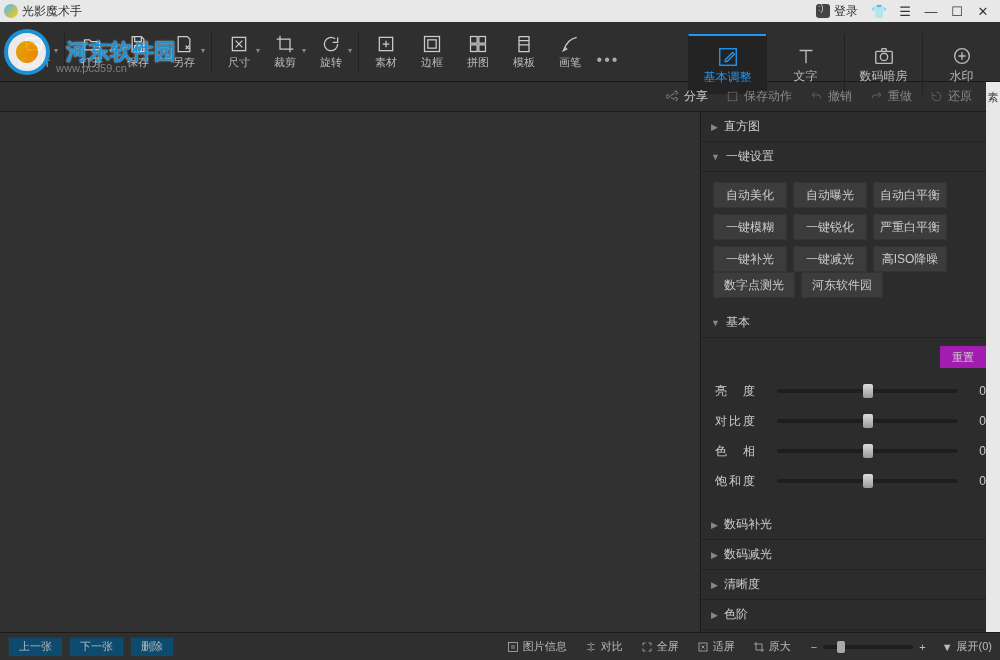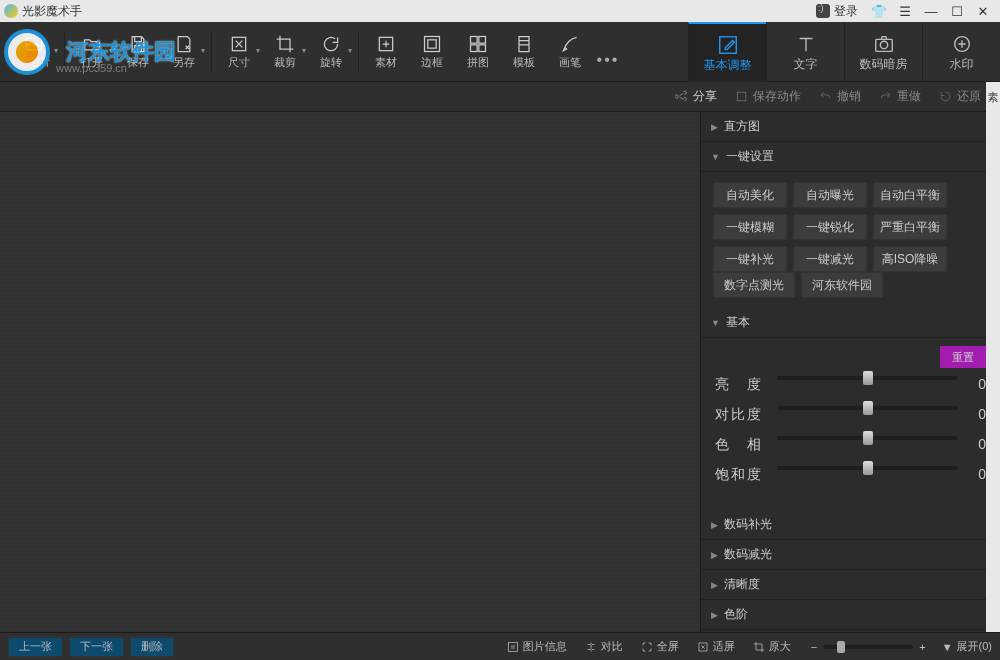--- a/index.html
+++ b/index.html
@@ -20,28 +20,28 @@
 .toolbar { height: 60px; background: #2f2f2f; display: flex; border-bottom: 1px solid #1a1a1a; }
 .tool-left { display: flex; align-items: center; padding-left: 8px; }
 .tool-item { display: flex; flex-direction: column; align-items: center; justify-content: center; width: 46px; height: 60px; font-size: 11px; color: #bbb; cursor: pointer; position: relative; }
 .tool-item.wider { width: 52px; }
 .tool-item .ico { width: 22px; height: 22px; display: flex; align-items: center; justify-content: center; color: #ddd; }
 .tool-item .ico svg { width: 20px; height: 20px; fill: none; stroke: #ccc; stroke-width: 1.5; }
 .tool-item .chev { position: absolute; right: 2px; top: 24px; font-size: 8px; color: #888; }
 .tool-sep { width: 1px; height: 40px; background: #222; margin: 10px 4px; }
 .tool-more { width: 30px; display:flex; align-items:flex-start; justify-content:center; padding-top:16px; color:#aaa; font-size:16px; letter-spacing:2px; }
 
-.tool-right { margin-left: auto; display: flex; }
+.tool-right { margin-left: auto; display: flex; margin-top: 12px; }
 .tab { width: 78px; height: 60px; display: flex; flex-direction: column; align-items: center; justify-content: center; font-size: 12px; color: #bbb; border-left: 1px solid #222; cursor: pointer; }
 .tab.active { background: #232323; color: #2196f3; border-top: 2px solid #2196f3; }
 .tab .ico { width: 24px; height: 24px; display:flex; align-items:center; justify-content:center; }
 .tab .ico svg { width: 22px; height: 22px; fill: none; stroke: currentColor; stroke-width: 1.5; }
 
 
-.subbar { height: 30px; background: #2f2f2f; display: flex; align-items: center; padding: 0 19px; gap: 18px; border-bottom: 1px solid #1c1c1c; justify-content: center; }
+.subbar { height: 30px; background: #2f2f2f; display: flex; align-items: center; padding: 0 28px; gap: 18px; border-bottom: 1px solid #1c1c1c; justify-content: center; }
 .subbar .spacer { flex:1; }
 .subbar .sbtn { display: flex; align-items: center; gap: 5px; font-size: 12px; color: #888; cursor: pointer; }
 .subbar .sbtn svg { width: 13px; height: 13px; fill: #888; stroke: #888; }
 .subbar .sbtn.enabled { color: #ccc; }
 
 
 .main { display: flex; height: calc(660px - 22px - 60px - 30px - 28px); }
 .canvas { flex: 1; background: repeating-conic-gradient(#303030 0% 25%, #333 0% 50%) 50% / 6px 6px; background:#303030; position:relative; }
 .canvas::before { content:""; position:absolute; inset:0; background-image: radial-gradient(circle at 1px 1px, #383838 1px, transparent 0); background-size: 4px 4px; opacity:.4; }
 
@@ -61,21 +61,21 @@
 .section-head .tri { margin-right: 6px; font-size: 9px; color: #888; }
 .section-body { padding: 10px 12px; }
 
 .btn-grid { display: flex; flex-wrap: wrap; gap: 6px; }
 .qbtn { width: 74px; height: 26px; background: #3c3c3c; color: #ccc; font-size: 12px; display: flex; align-items: center; justify-content: center; cursor: pointer; border: 1px solid #333; }
 .btn-row2 { margin-top: 0; display:flex; gap:6px;align-items:flex-end; }
 
 .basic-body { padding: 8px 14px 14px 14px; }
 .reset-row { display:flex; justify-content:flex-end; margin-bottom:8px; }
 .reset-btn { width:46px; height:22px; background:#a21caf; font-size:11px; display:flex; align-items:center; justify-content:center; cursor:pointer; }
-.slider-row { display: flex; height: 30px; font-size: 14px; color: #ccc; }
+.slider-row { display: flex; align-items: center; height: 30px; font-size: 12px; color: #ccc; }
 .slider-row .lbl { width: 54px; letter-spacing: 6px; white-space:nowrap; }
 .slider-row .lbl.tight { letter-spacing: 2px; }
 .slider-row .track { flex: 1; height: 4px; background: #1e1e1e; border-radius: 2px; position: relative; margin: 0 8px; }
 .slider-row .thumb { position: absolute; left: 50%; top: 50%; width: 10px; height: 14px; background: linear-gradient(#ddd,#999); border-radius: 2px; transform: translate(-50%,-50%); cursor: pointer; }
 .slider-row .val { width: 20px; text-align: right; color: #ccc; }
 
 
 .bottombar { height: 28px; background: #2f2f2f; border-top: 1px solid #1a1a1a; display: flex; align-items: center; padding: 0 8px; font-size: 11px; color: #bbb; gap: 6px; }
 .bottombar .bbtn { height: 20px; padding: 0 10px; background: #0c4a6e; display: flex; align-items: center; justify-content: center; cursor: pointer; border:1px solid #333; }
 .bottombar .spacer { flex: 1; }

